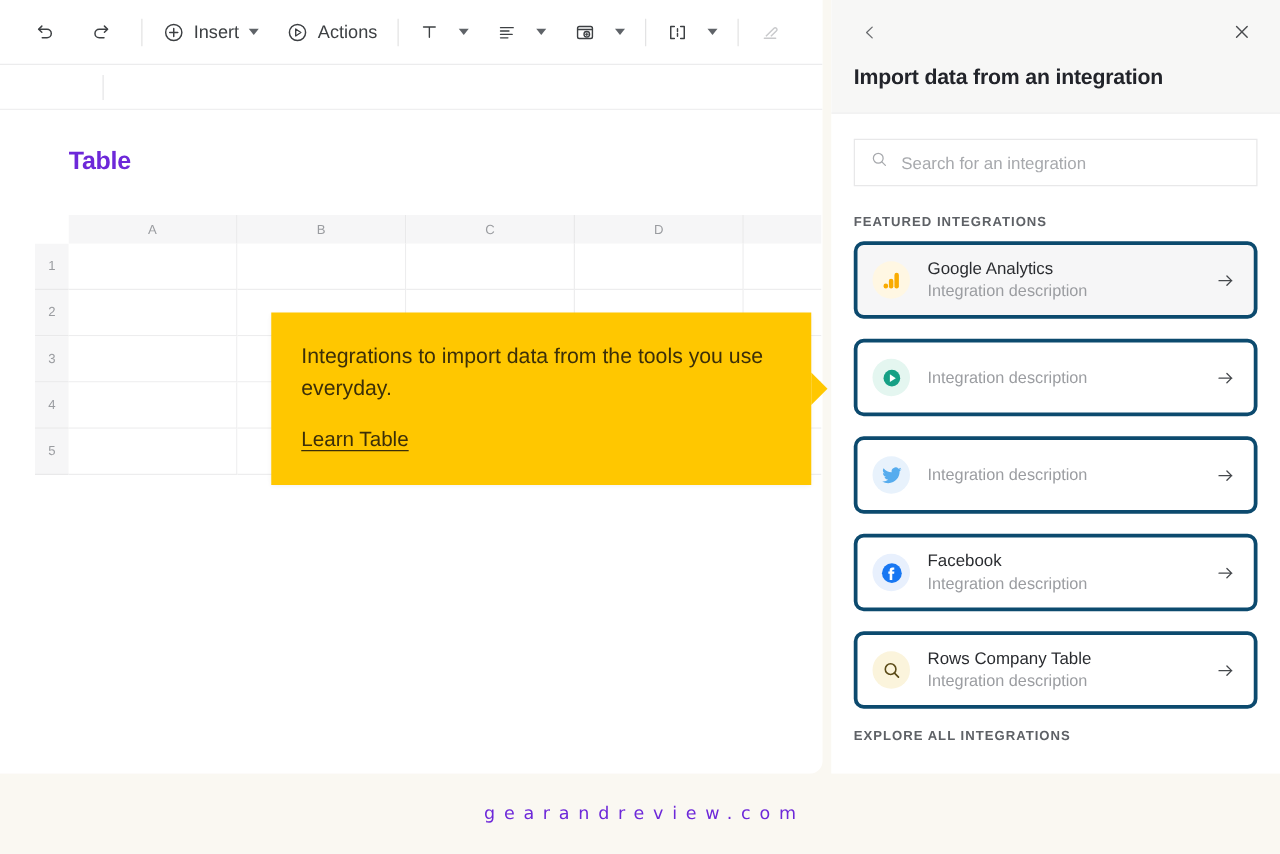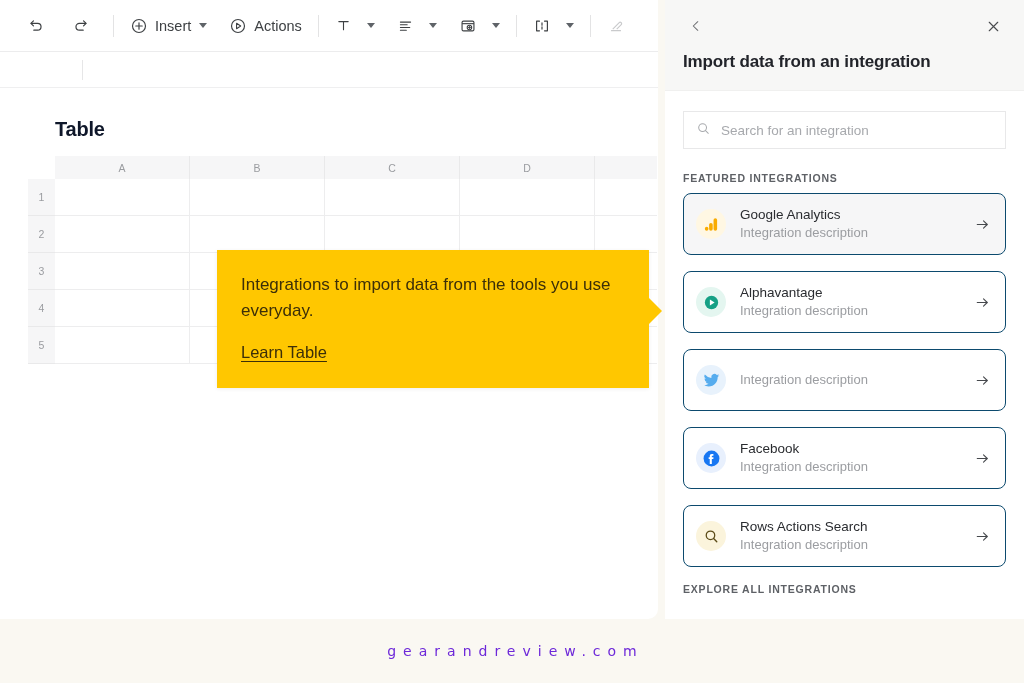--- a/index.html
+++ b/index.html
@@ -69,23 +69,23 @@
     width: 1px; height: 20px;
     background: #e6e6e7;
   }
 
   
   .doc-body { position: relative; padding: 30px 0 0 0; height: calc(100% - 89px); }
 
   .table-title {
     font-size: 20px;
     font-weight: bold;
-    color: #0f172a;
+    color: #6d28d9;
     margin-left: 55px;
-    margin-bottom: 15px;
+    margin-bottom: 31px;
     letter-spacing: -0.2px;
   }
 
   
   .sheet { position: relative; margin-left: 28px; width: 632px; }
   .sheet-row { display: flex; }
   .corner-cell {
     width: 27px; height: 23px;
     flex: none;
     background: #fff;
@@ -206,21 +206,21 @@
     margin-bottom: 9px;
     font-size: 10.5px;
     font-weight: bold;
     letter-spacing: 0.8px;
     color: #5e6166;
   }
 
   .integration-row {
     display: flex; align-items: center;
     height: 62px;
-    border: 1px solid #0c4a6e;
+    border: 3px solid #0c4a6e;
     border-radius: 8px;
     padding: 0 14px 0 12px;
     margin-bottom: 16px;
     background: #fff;
     cursor: pointer;
   }
   .integration-row.highlighted { background: #f6f6f7; }
   .int-icon {
     width: 30px; height: 30px; flex: none;
     border-radius: 50%;
@@ -531,21 +531,20 @@
       </div>
 
       <div class="integration-row">
         <div class="int-icon" style="background:#E4F6F0;">
           <svg width="19" height="19" viewBox="0 0 20 20">
             <circle cx="10" cy="10" r="7" fill="#16A085"></circle>
             <path d="M8.3 6.8 13.3 10l-5 3.2V6.8z" fill="#ffffff"></path>
           </svg>
         </div>
         <div class="int-text">
-          <div class="int-name">Alphavantage</div>
           <div class="int-desc">Integration description</div>
         </div>
         <div class="int-arrow">
           <svg width="17" height="17" viewBox="0 0 20 20" fill="none">
             <path d="M3.8 10h12M11.2 5.6 15.6 10l-4.4 4.4" stroke="#45484c" stroke-width="1.25" stroke-linecap="round" stroke-linejoin="round"></path>
           </svg>
         </div>
       </div>
 
       <div class="integration-row">
@@ -583,21 +582,21 @@
       </div>
 
       <div class="integration-row">
         <div class="int-icon" style="background:#FBF4DC;">
           <svg width="17" height="17" viewBox="0 0 20 20" fill="none">
             <circle cx="8.8" cy="8.6" r="5" stroke="#5B4B18" stroke-width="1.5"></circle>
             <path d="M12.5 12.4 16.2 16.2" stroke="#5B4B18" stroke-width="1.6" stroke-linecap="round"></path>
           </svg>
         </div>
         <div class="int-text">
-          <div class="int-name">Rows Actions Search</div>
+          <div class="int-name">Rows Company Table</div>
           <div class="int-desc">Integration description</div>
         </div>
         <div class="int-arrow">
           <svg width="17" height="17" viewBox="0 0 20 20" fill="none">
             <path d="M3.8 10h12M11.2 5.6 15.6 10l-4.4 4.4" stroke="#45484c" stroke-width="1.25" stroke-linecap="round" stroke-linejoin="round"></path>
           </svg>
         </div>
       </div>
 
       <div class="explore-label">EXPLORE ALL INTEGRATIONS</div>

